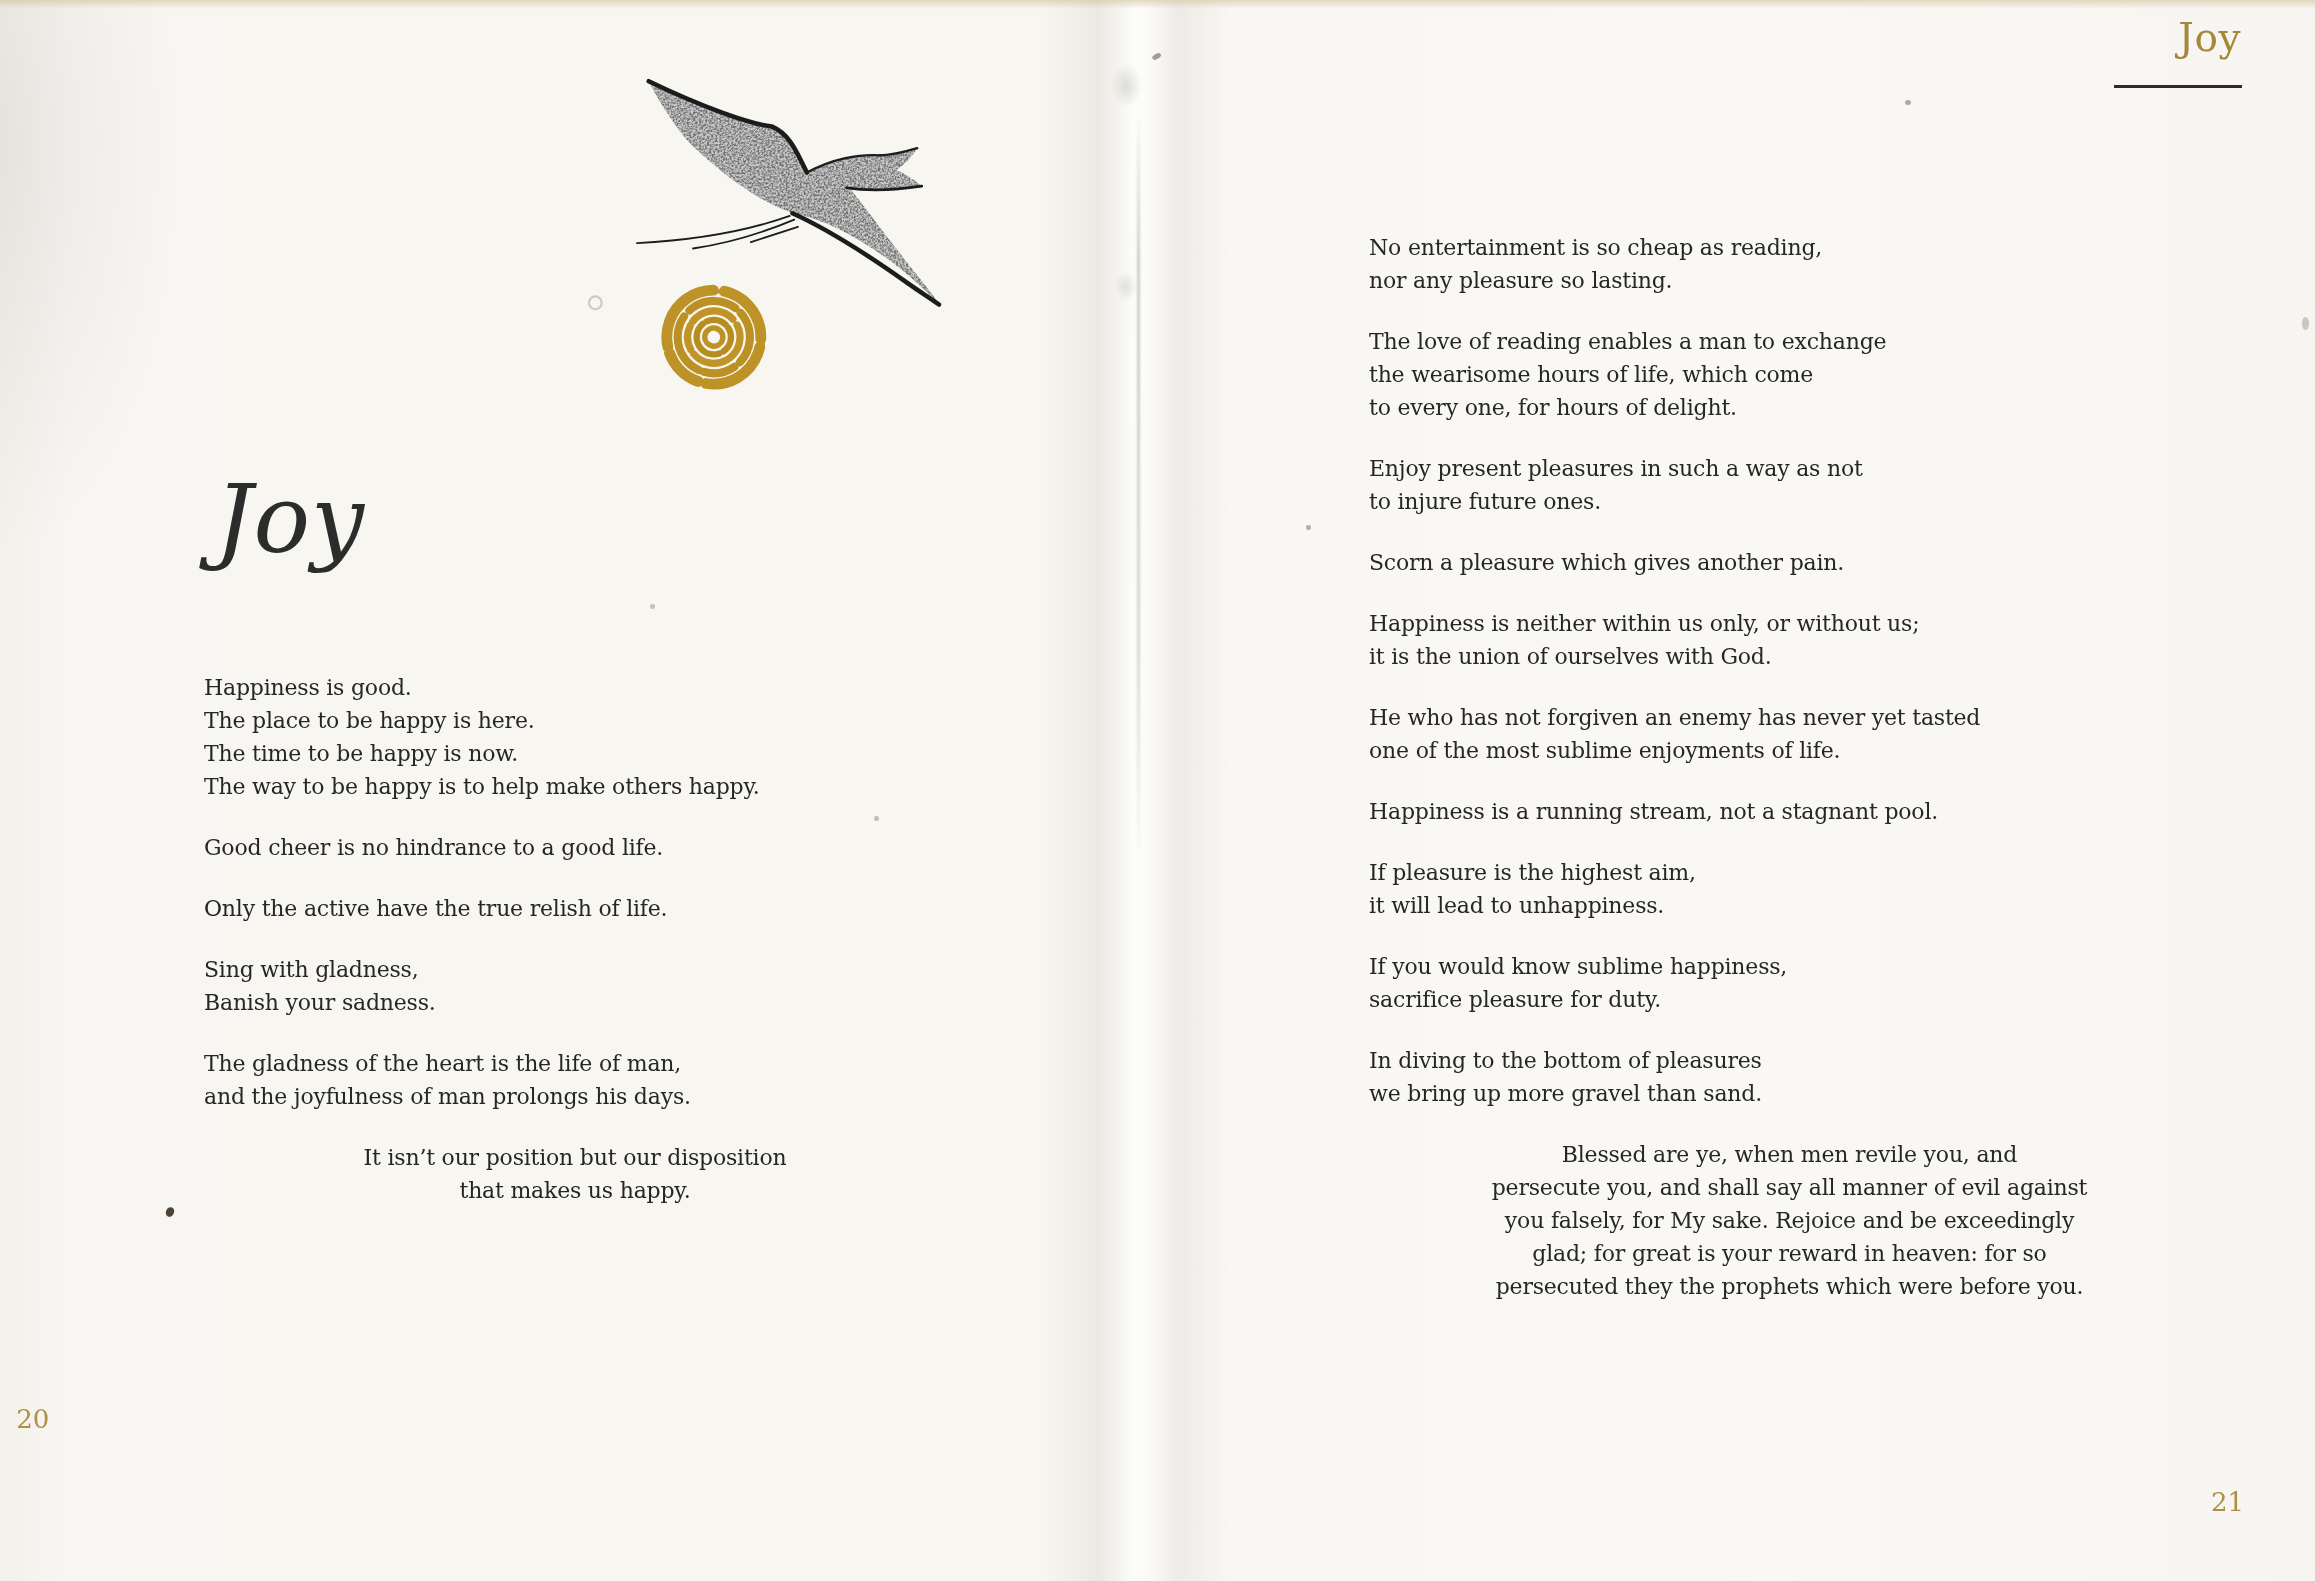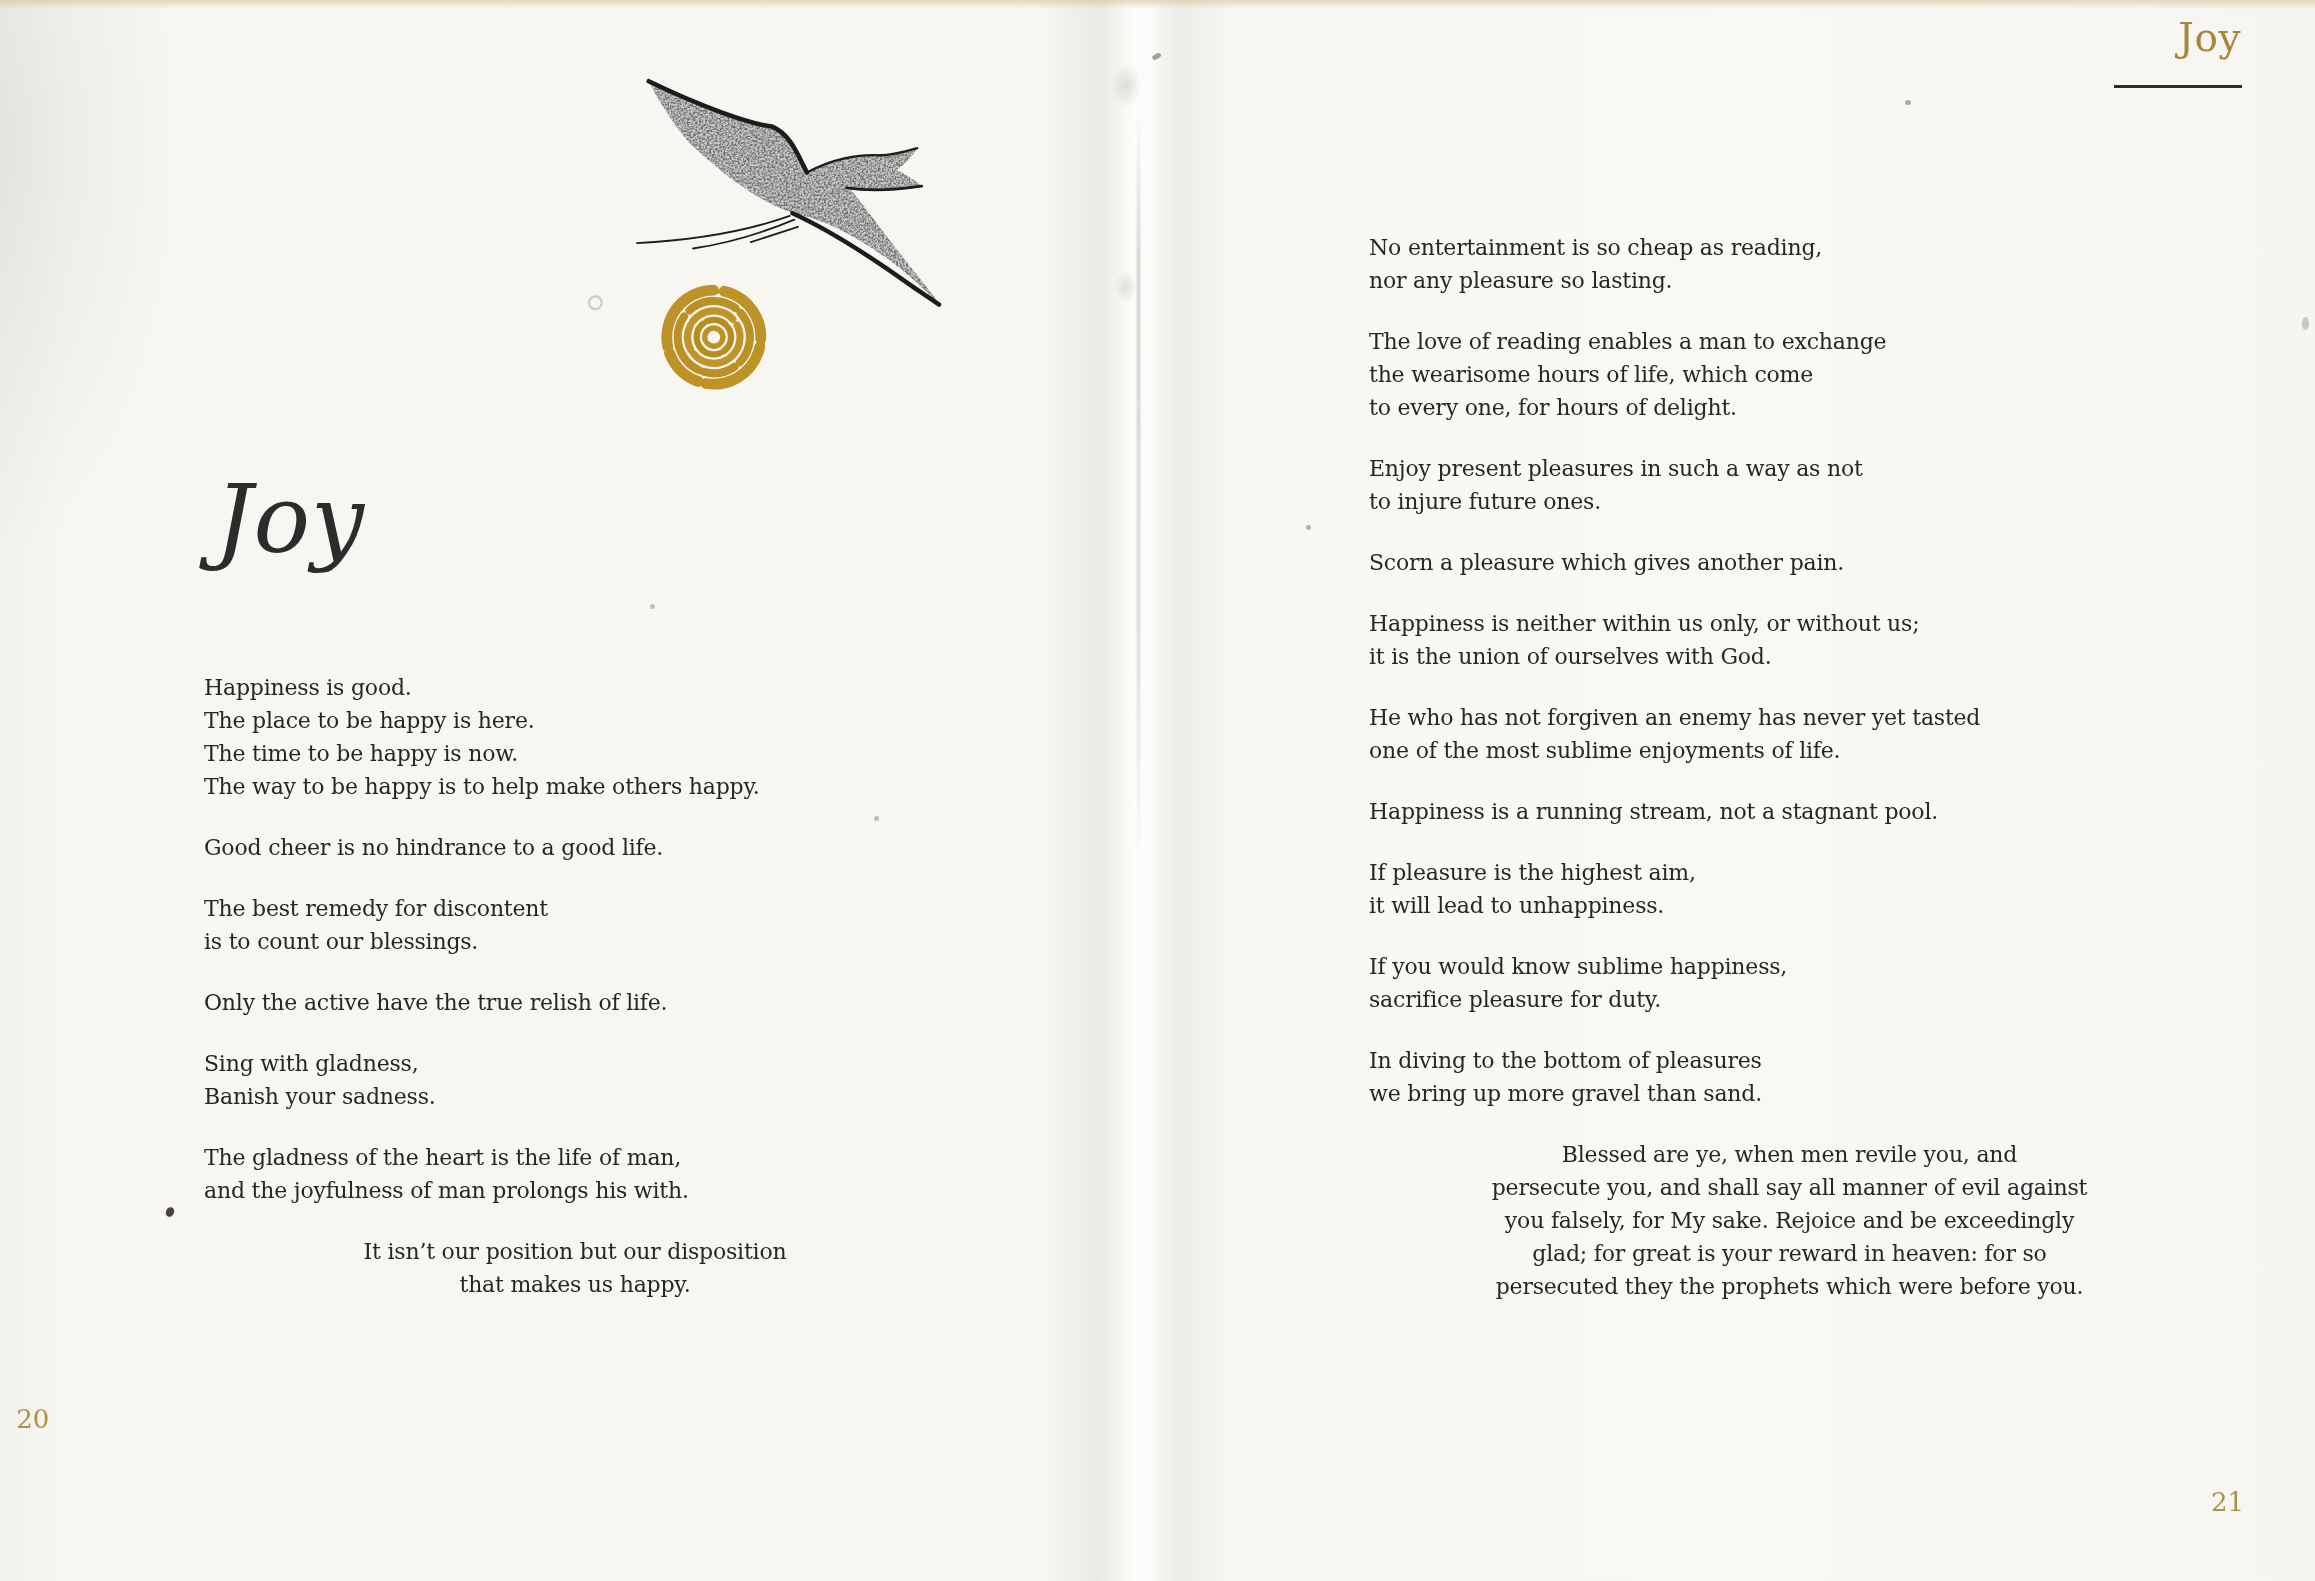--- a/index.html
+++ b/index.html
@@ -150,27 +150,25 @@
 
     <div class="chapter-title">Joy</div>
 
     <div class="body-text left">
 
     <p class="para">Happiness is good.
 The place to be happy is here.
 The time to be happy is now.
 The way to be happy is to help make others happy.</p>
         <p class="para">Good cheer is no hindrance to a good life.</p>
-        <p class="para">The best remedy for discontent
-is to count our blessings.</p>
         <p class="para">Only the active have the true relish of life.</p>
         <p class="para">Sing with gladness,
 Banish your sadness.</p>
         <p class="para">The gladness of the heart is the life of man,
-and the joyfulness of man prolongs his with.</p>
+and the joyfulness of man prolongs his days.</p>
         <p class="para">It isn’t our position but our disposition
 that makes us happy.</p>
       </div>
 
     <div class="pagenum left">20</div>
   </div>
 
   <div class="page page-right">
     <div class="running-head-wrap">
       <span class="running-head" style="color:#a68637">Joy</span>

